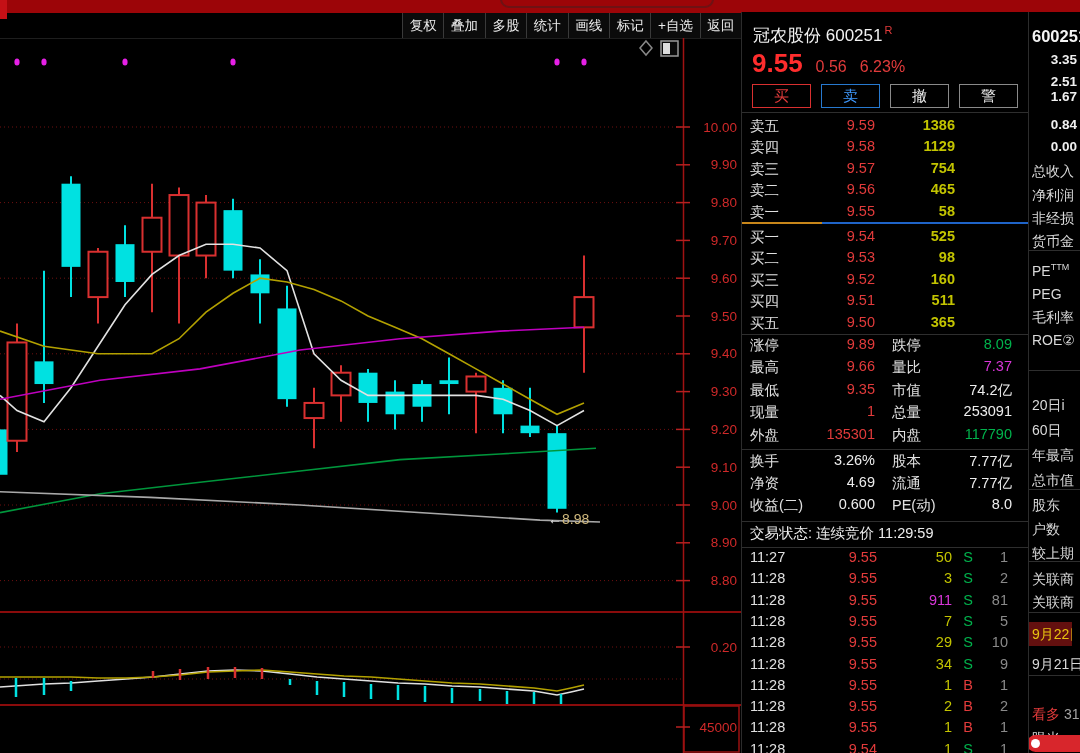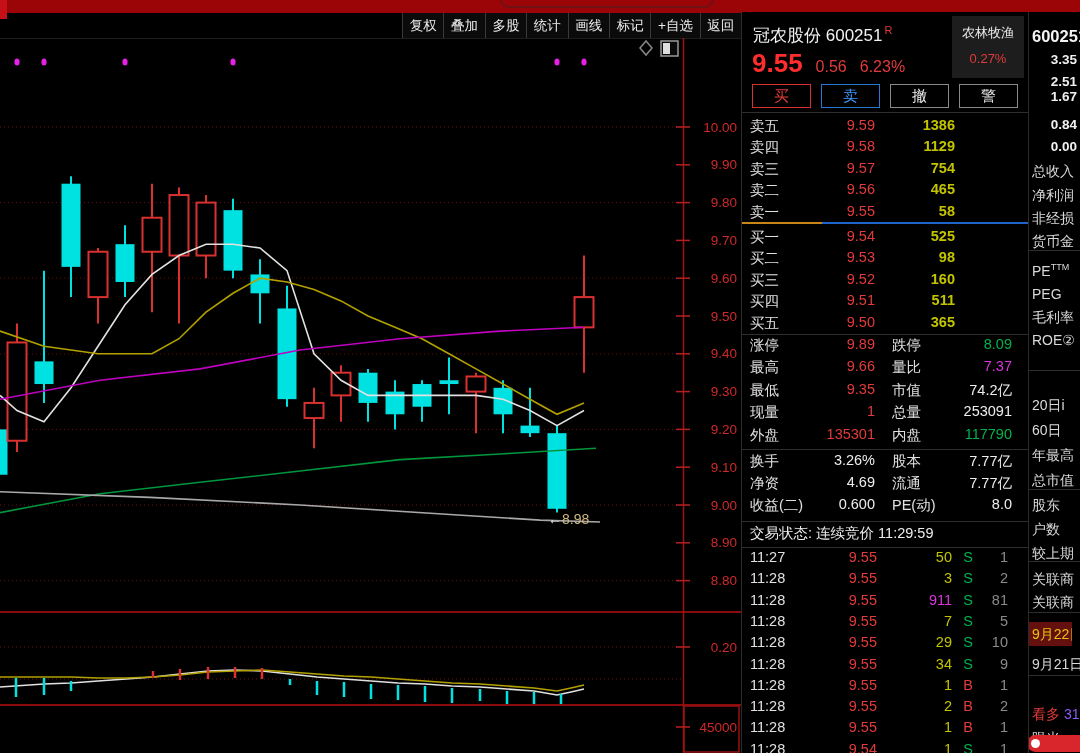--- a/index.html
+++ b/index.html
@@ -67,21 +67,21 @@
   .t-count { right:20px; color:#8a8a8a; }
 
   
   #sidebar { position:absolute; left:1029px; top:12px; width:51px; height:741px; background:#000; overflow:hidden; }
   .sb-item { position:absolute; left:3px; width:48px; white-space:nowrap; overflow:hidden; font-size:14px; color:#d9d9d9; }
   .sb-code { font-size:16.5px; font-weight:bold; color:#f4f4f4; }
   .sb-num { left:auto; right:3px; text-align:right; font-size:13.5px; color:#f0f0f0; font-weight:bold; }
   .sb-small { font-size:9px; vertical-align:super; }
   .sb-div { position:absolute; left:0; width:51px; height:1px; background:#2e2e2e; }
   .sb-hl { left:0; width:43px; height:24px; line-height:24px; padding-left:3px; background:#63100f; color:#e8c410; }
-  .sb-bull .bull-w { color:#e23b3b; } .sb-bull .bull-n { color:#8b5cf6; margin-left:4px;text-align:right; }
+  .sb-bull .bull-w { color:#e23b3b; } .sb-bull .bull-n { color:#a3a3a3; margin-left:4px;text-align:right; }
   .sb-pill { position:absolute; left:-2px; width:62px; height:17px; border-radius:9px; background:#d8262c; }
   .sb-pill .dot { position:absolute; left:4px; top:4px; width:9px; height:9px; border-radius:50%; background:#fff; }
 </style>
 </head>
 <body>
 
 <div id="redbar"></div>
 <div id="searchoval"></div>
 <div id="redtab"></div>
 
@@ -226,24 +226,20 @@
   </svg>
 
 <div class="vdiv" style="left:741px"></div>
 <div class="vdiv" style="left:1028px"></div>
 
 <div id="quote">
   <div class="q-title">
     <span>冠农股份</span>
     <span>600251</span><sup>R</sup>
   </div>
-  <div class="q-industry">
-    <div class="ind-name">农林牧渔</div>
-    <div class="ind-pct">0.27%</div>
-  </div>
   <div class="q-price-row">
     <span class="q-price">9.55</span>
     <span class="q-chg">0.56</span>
     <span class="q-chg">6.23%</span>
   </div>
   <div id="q-buttons">
       <div class="q-btn buy">买</div>
       <div class="q-btn sell">卖</div>
       <div class="q-btn cancel">撤</div>
       <div class="q-btn alert">警</div>

